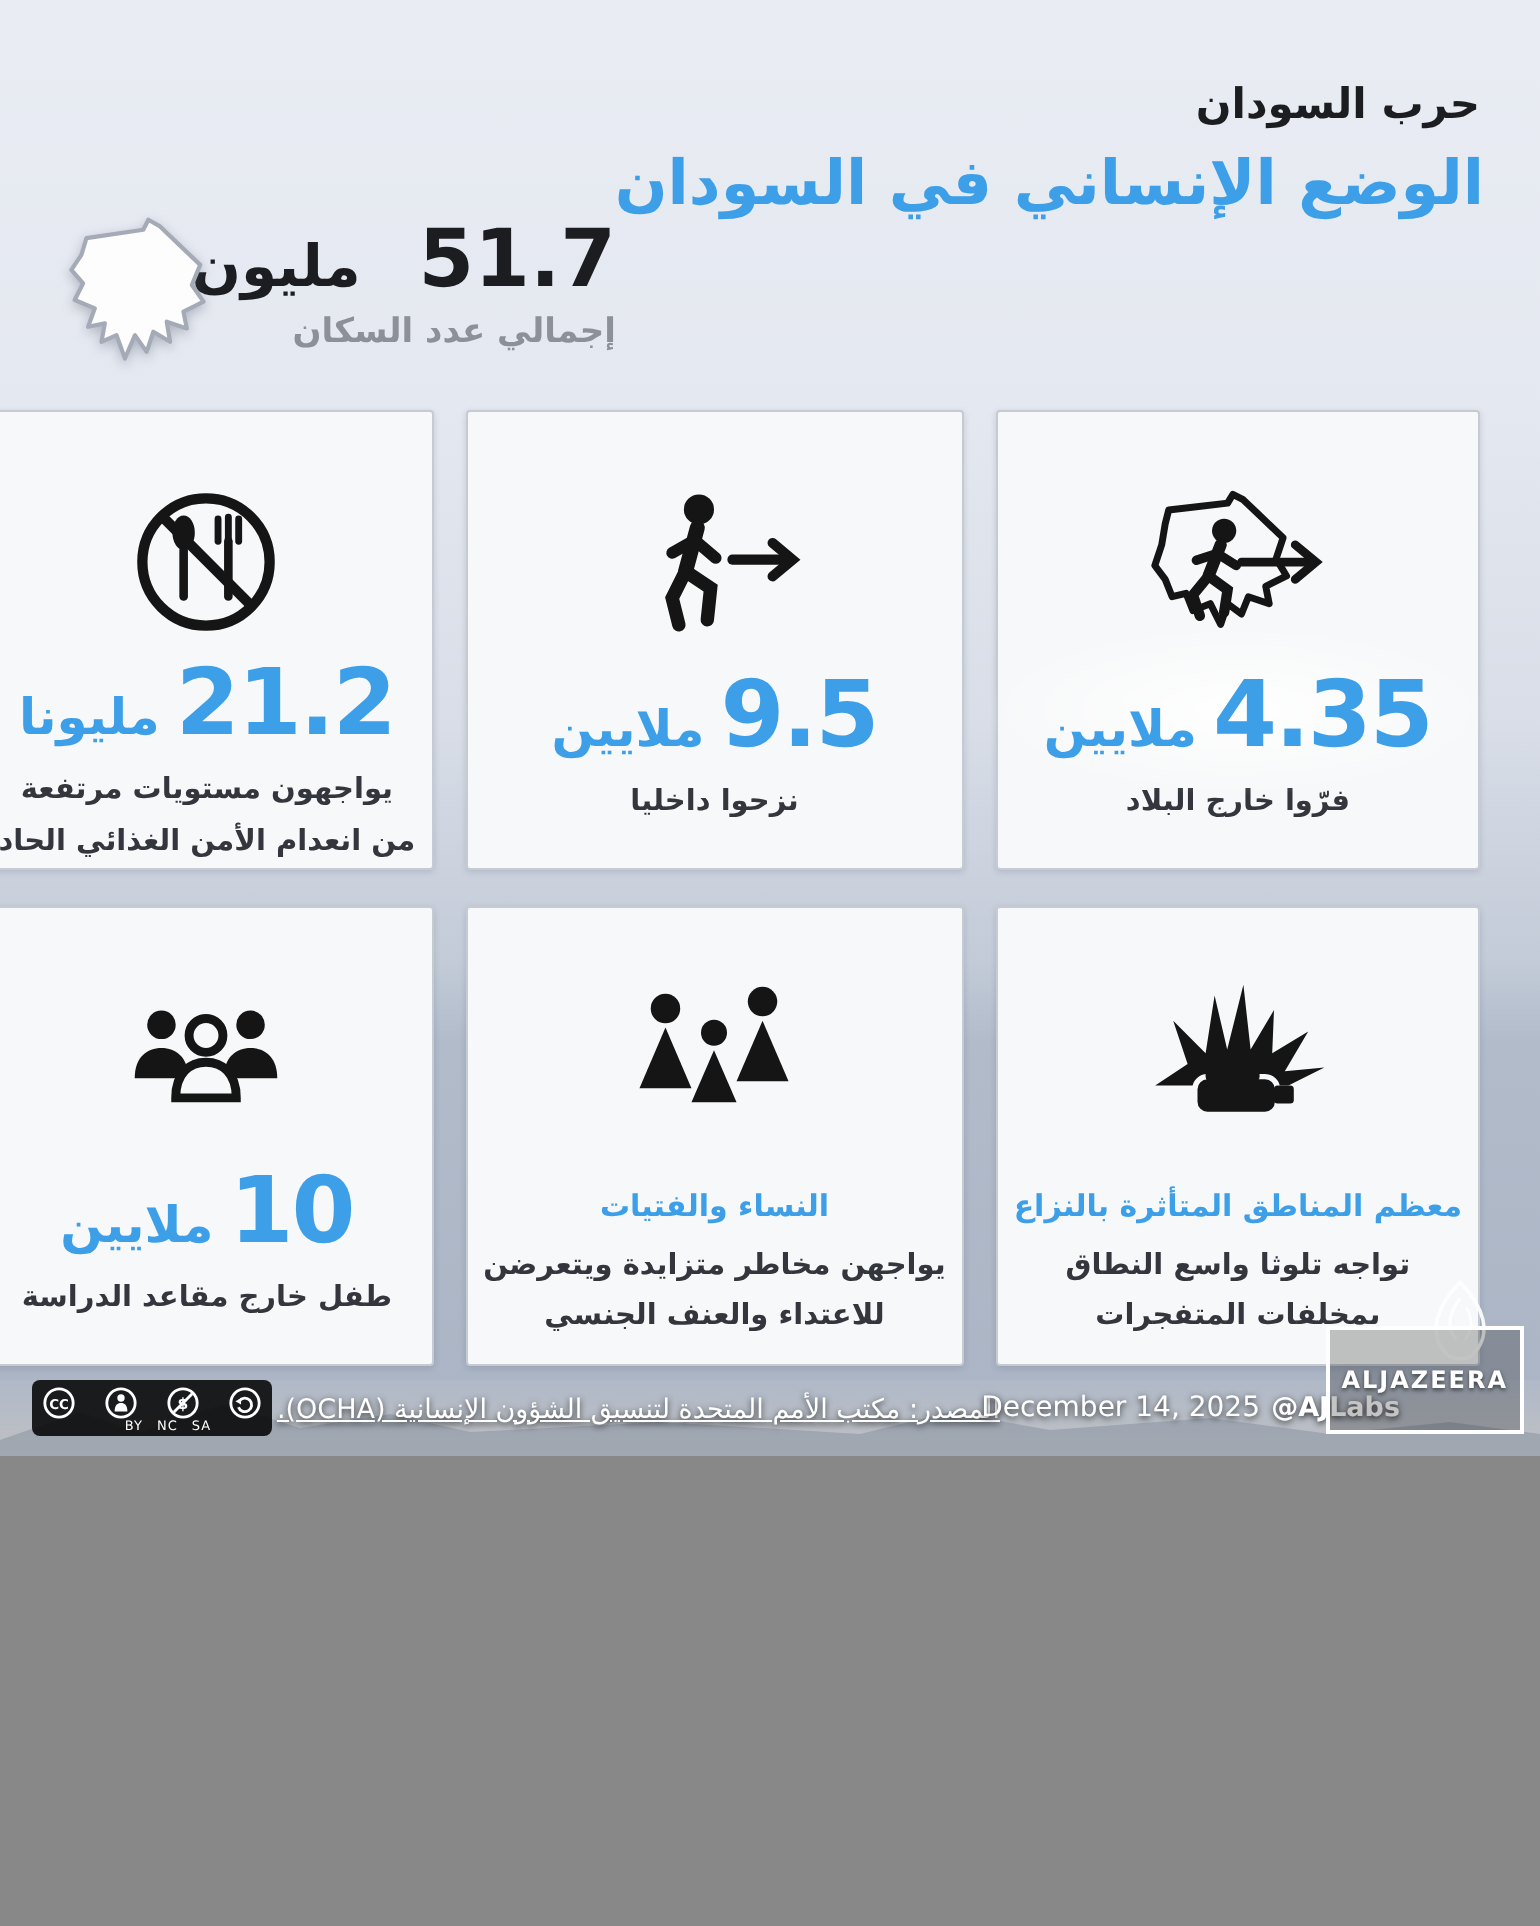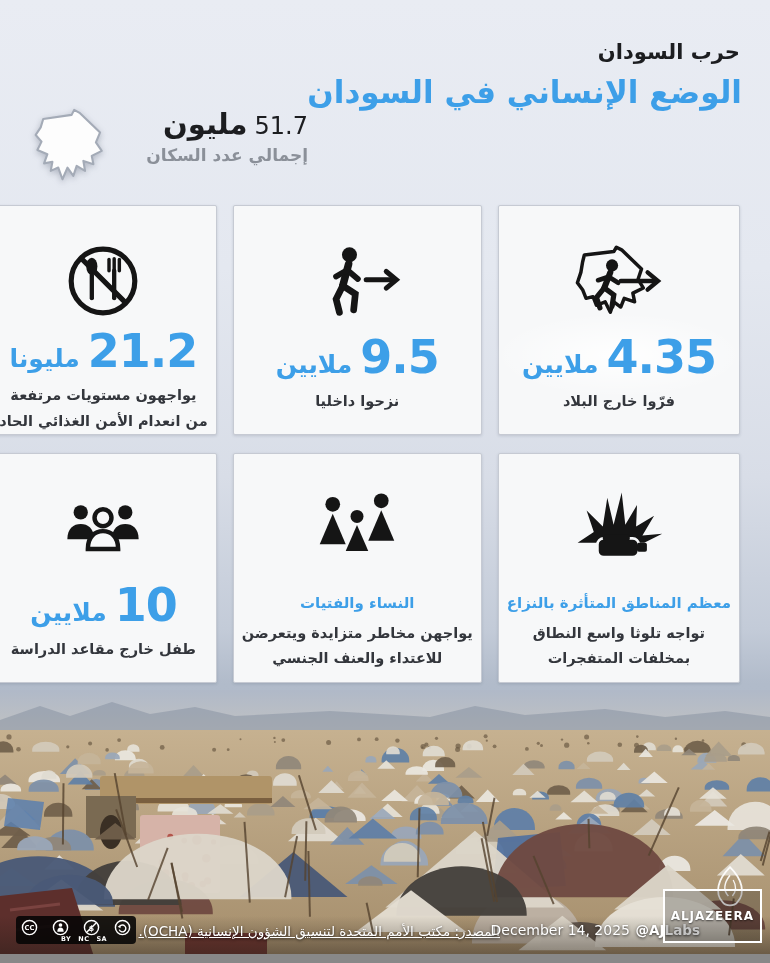--- a/index.html
+++ b/index.html
@@ -1,29 +1,29 @@
 <!DOCTYPE html>
 <html lang="ar"><head>
 <meta charset="utf-8">
 <style>
   html,body{margin:0;padding:0;background:#888;}
   .page{
-    position:relative;width:770px;height:954px;overflow:hidden;
+    position:relative;width:770px;height:728px;overflow:hidden;
     font-family:"DejaVu Sans",sans-serif;
     background:linear-gradient(180deg,#e9ecf3 0%,#e4e8f0 28%,#d8dde7 50%,#c3cbd8 66%,#b1bbca 71.6%,#aab4c4 100%);
   }
   
   .kicker{position:absolute;top:40px;right:30px;font-size:21px;font-weight:700;color:#1c1d20;direction:rtl;}
   .main-title{position:absolute;top:74px;right:28px;font-size:31px;font-weight:700;color:#3d9fe8;direction:rtl;}
   
   .pop{position:absolute;top:104px;left:24px;display:flex;align-items:flex-start;}
   .pop svg{width:102px;height:92px;flex:0 0 auto;filter:drop-shadow(0 2px 3px rgba(80,90,110,.35));}
   .pop-text{direction:rtl;text-align:right;margin-right:6px;margin-top:6px;width:182px;}
   .pop-stat{display:flex;direction:rtl;align-items:baseline;justify-content:flex-start;gap:7px;color:#1c1d20;line-height:1;}
-  .pop-stat .num{font-size:24px;font-weight:400;}
+  .pop-stat .num{font-size:40px;font-weight:700;margin-left:22px;}
   .pop-stat .unit{font-size:29px;font-weight:700;}
   .pop-label{font-size:17px;color:#8b9099;font-weight:700;margin-top:6px;}
   
   .cards{
     position:absolute;top:205px;left:30px;width:710px;
     display:grid;grid-template-columns:repeat(3,1fr);grid-auto-rows:230px;
     gap:18px 16px;direction:rtl;
   }
   .card{
     background:#f7f8f9;border:1px solid #c6cad3;border-radius:2px;
@@ -48,21 +48,21 @@
   .photo{position:absolute;left:0;top:690px;width:770px;height:273px;}
   .photo svg{display:block;}
   
   .cc-badge{
     position:absolute;left:16px;bottom:10px;z-index:6;
     background:rgba(5,5,5,.88);border-radius:4px;padding:3px 5px 1px 5px;
     display:flex;flex-direction:column;align-items:center;
   }
   .cc-icons{display:flex;gap:14px;}
   .cc-labels{display:flex;gap:7px;margin-left:16px;margin-top:-1px;}
-  .cc-labels span{color:#fff;font-size:6.5px;font-weight:700;letter-spacing:.5px;}
+  .cc-labels span{color:#fff;font-size:6.5px;font-weight:400;letter-spacing:.5px;}
   .src-text{
     position:absolute;right:270px;bottom:15px;z-index:6;direction:rtl;
     color:#fff;font-size:13.5px;text-shadow:0 1px 3px rgba(0,0,0,.8);white-space:nowrap;text-decoration:underline;
   }
   .date-text{position:absolute;right:140px;bottom:16px;z-index:6;color:#fff;font-size:14px;text-shadow:0 1px 3px rgba(0,0,0,.8);white-space:nowrap;}
   .handle-text{position:absolute;right:70px;bottom:16px;z-index:6;color:#fff;font-size:13.5px;font-weight:700;text-shadow:0 1px 3px rgba(0,0,0,.8);white-space:nowrap;}
   .brand-box{
     position:absolute;right:8px;bottom:11px;z-index:6;
     border:2px solid #fff;color:#fff;font-size:12px;font-weight:700;letter-spacing:1px;
     padding:18px 6px;background:rgba(20,20,20,.25);text-shadow:0 1px 2px rgba(0,0,0,.6);

